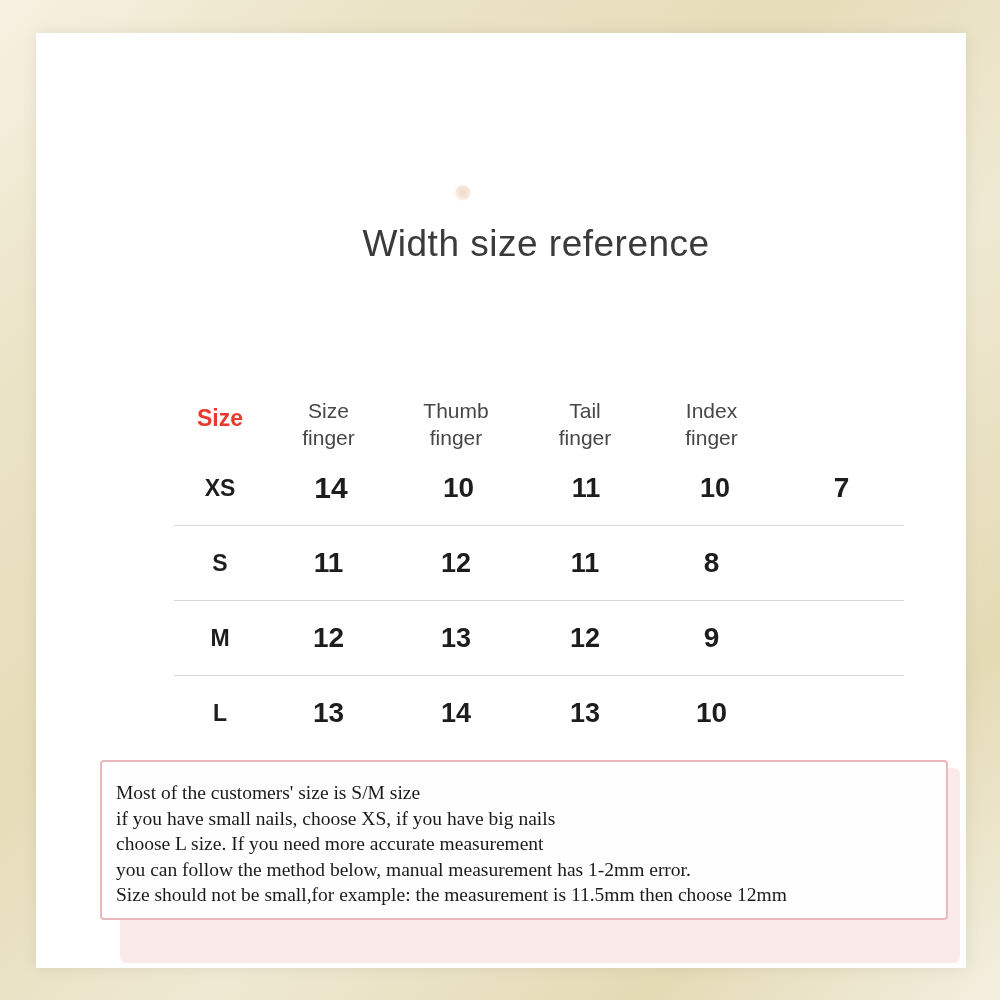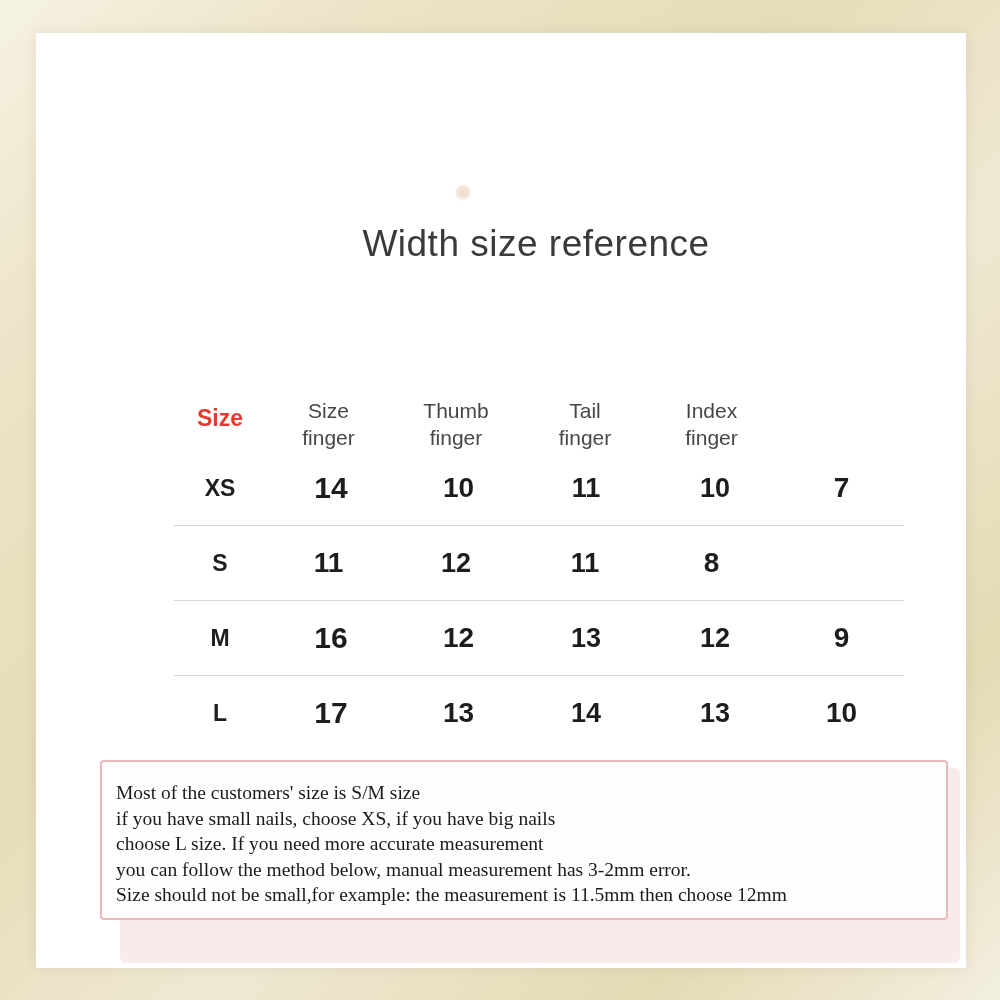--- a/index.html
+++ b/index.html
@@ -207,41 +207,39 @@
         <div class="cell c0">S</div>
         <div class="cell c2">11</div>
         <div class="cell c3">12</div>
         <div class="cell c4">11</div>
         <div class="cell c5">8</div>
       </div>
       <div class="divider"></div>
 
       <div class="row data-row">
         <div class="cell c0">M</div>
-        <div class="cell c1">16</div>
         <div class="cell c2">12</div>
         <div class="cell c3">13</div>
         <div class="cell c4">12</div>
         <div class="cell c5">9</div>
       </div>
       <div class="divider"></div>
 
       <div class="row data-row">
         <div class="cell c0">L</div>
-        <div class="cell c1">17</div>
         <div class="cell c2">13</div>
         <div class="cell c3">14</div>
         <div class="cell c4">13</div>
         <div class="cell c5">10</div>
       </div>
 
     </div>
 
     <div class="note-shadow"></div>
   </div>
 
   <div class="note-box"></div>
   <div class="note-text">Most of the customers' size is S/M size
 if you have small nails, choose XS, if you have big nails
  choose L size. If you need more accurate measurement
-you can follow the method below, manual measurement has 3-2mm error.
+you can follow the method below, manual measurement has 1-2mm error.
 Size should not be small,for example: the measurement is 11.5mm  then choose 12mm</div>
 </div>
 
 </body></html>

